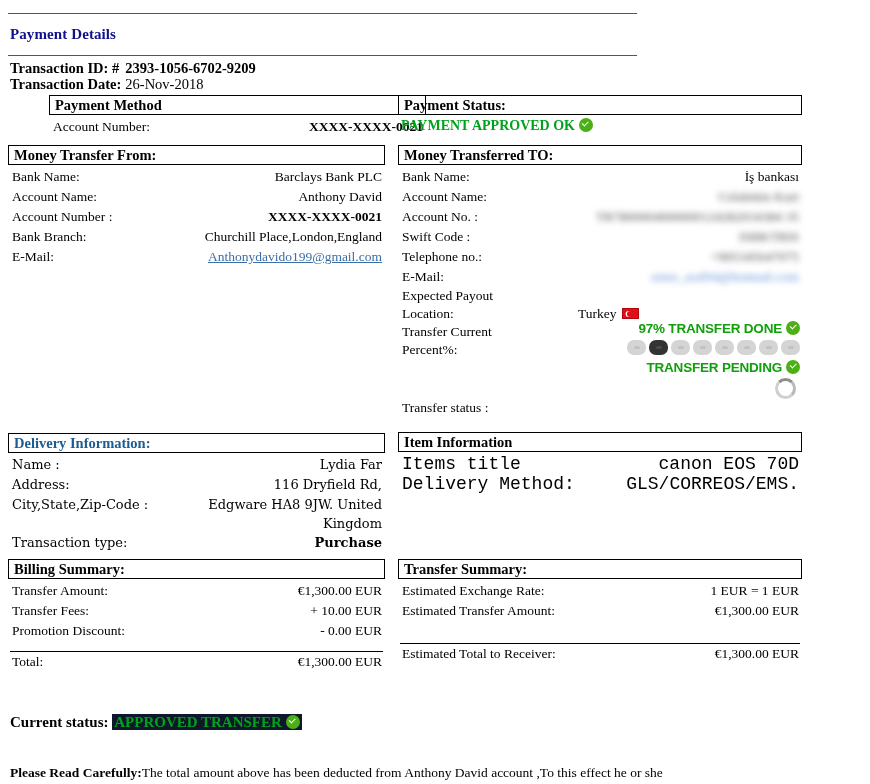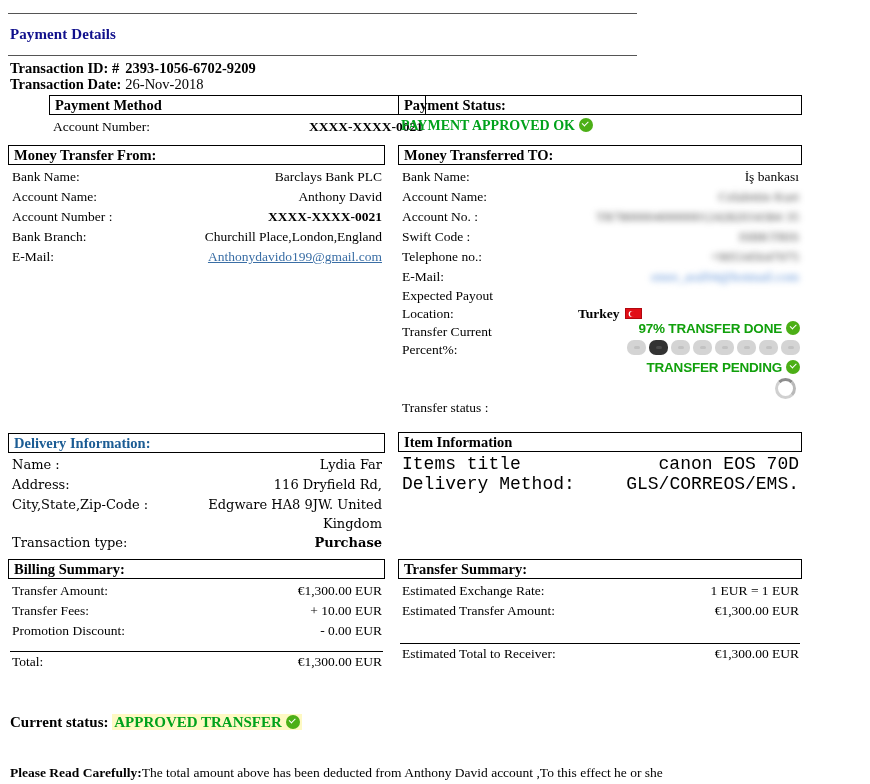--- a/index.html
+++ b/index.html
@@ -157,21 +157,20 @@
     height: 36px;
     line-height: 18px;
     white-space: nowrap;
   }
   .tt-two-line .k { position: absolute; left: 4px; top: 0; }
   .tt-two-line .v-left {
     position: absolute;
     left: 180px;
     top: 18px;
     font-size: 13.5px;
-    font-weight: bold;
   }
   .tr-flag {
     display: inline-block;
     width: 17px;
     height: 11px;
     background: #e20e17;
     position: relative;
     vertical-align: -1px;
     margin-left: 5px;
     border: 0.5px solid #b0080f;
@@ -298,21 +297,21 @@
   .current-status {
     position: absolute;
     left: 10px;
     top: 714px;
     font-size: 15px;
     font-weight: bold;
     white-space: nowrap;
   }
   .cs-label { color: #000000; }
   .cs-value {
-    background: #fef9c3;
+    background: #0f172a;
     color: #00a21c;
     padding: 0 2px;
   }
   .footer-note {
     position: absolute;
     left: 10px;
     top: 764px;
     width: 880px;
     font-size: 13.5px;
     line-height: 17px;

